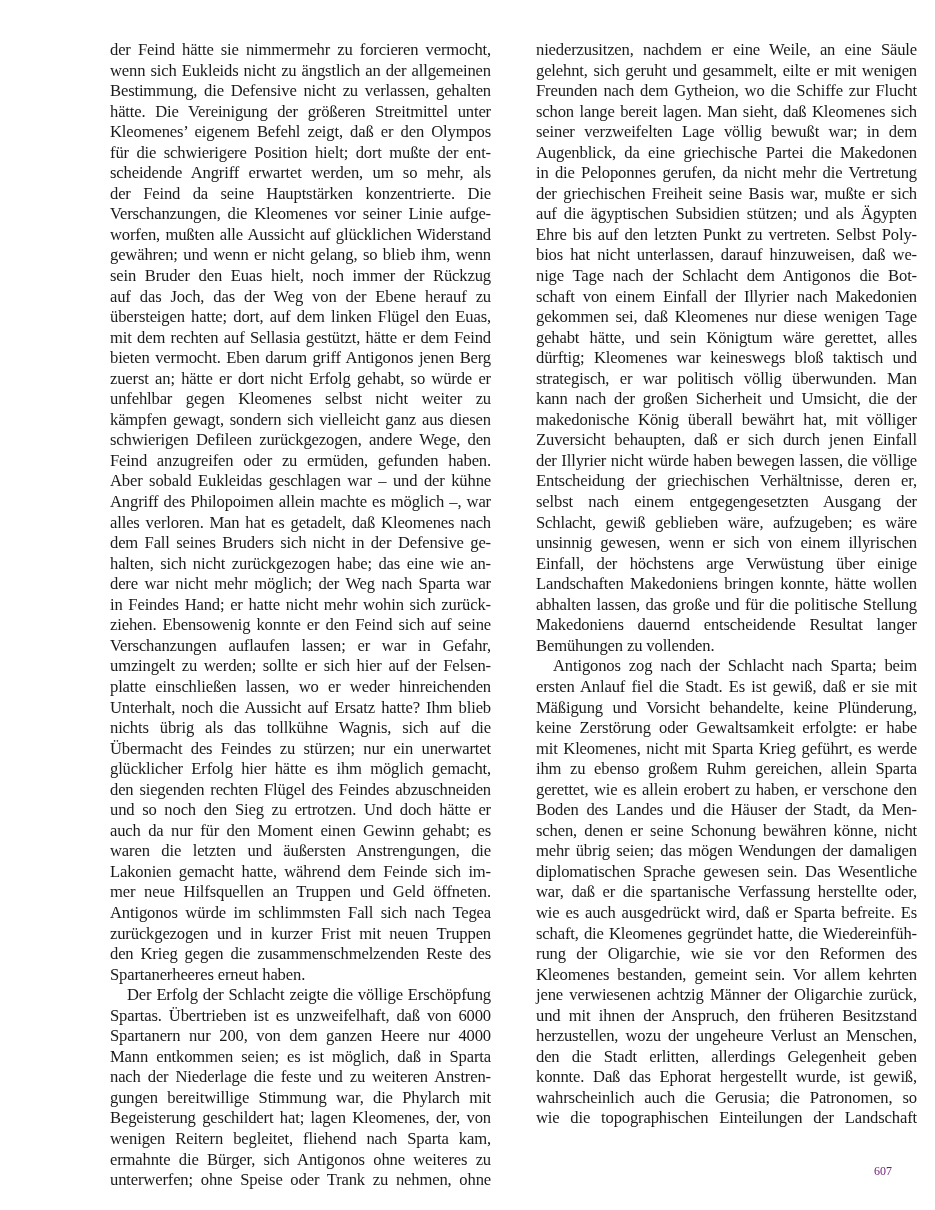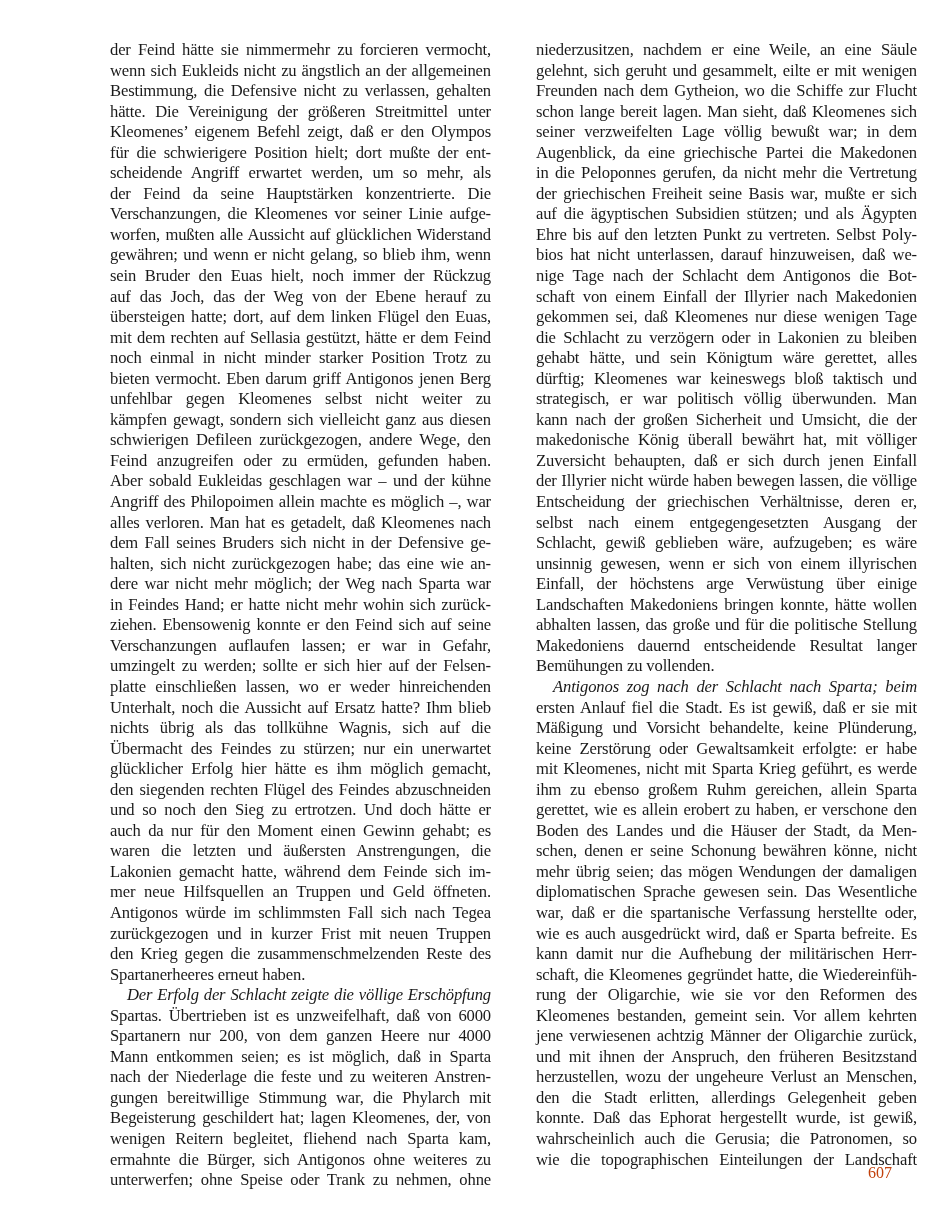--- a/index.html
+++ b/index.html
@@ -37,35 +37,34 @@
       white-space: nowrap;
       text-align: justify;
       text-align-last: justify;
       letter-spacing: -0.15px;
     }
     .line.last {
       text-align-last: left;
     }
     .line.indent {
       padding-left: 17px;
-      font-style: italic;
     }
     sup {
       font-size: 10px;
       line-height: 0;
       vertical-align: 6px;
     }
     .page-number {
       position: absolute;
       left: 862px;
       top: 1164px;
       width: 30px;
       text-align: right;
-      font-size: 16px;
-      color: #c2410c;
+      font-size: 12px;
+      color: #701a75;
     }
   </style>
 </head>
 <body>
 
 <div class="page">
   <div class="column col-left" id="col-0">
       <span class="line">der Feind hätte sie nimmermehr zu forcieren vermocht,</span>
       <span class="line">wenn sich Eukleids nicht zu ängstlich an der allgemeinen</span>
       <span class="line">Bestimmung, die Defensive nicht zu verlassen, gehalten</span>
@@ -74,22 +73,22 @@
       <span class="line">für die schwierigere Position hielt; dort mußte der ent-</span>
       <span class="line">scheidende Angriff erwartet werden, um so mehr, als</span>
       <span class="line">der Feind da seine Hauptstärken konzentrierte. Die</span>
       <span class="line">Verschanzungen, die Kleomenes vor seiner Linie aufge-</span>
       <span class="line">worfen, mußten alle Aussicht auf glücklichen Widerstand</span>
       <span class="line">gewähren; und wenn er nicht gelang, so blieb ihm, wenn</span>
       <span class="line">sein Bruder den Euas hielt, noch immer der Rückzug</span>
       <span class="line">auf das Joch, das der Weg von der Ebene herauf zu</span>
       <span class="line">übersteigen hatte; dort, auf dem linken Flügel den Euas,</span>
       <span class="line">mit dem rechten auf Sellasia gestützt, hätte er dem Feind</span>
-      <span class="line">noch einmal in nicht minder starker Position Trotz zu</span>
       <span class="line">bieten vermocht. Eben darum griff Antigonos jenen Berg</span>
+      <span class="line">zuerst an; hätte er dort nicht Erfolg gehabt, so würde er</span>
       <span class="line">unfehlbar gegen Kleomenes selbst nicht weiter zu</span>
       <span class="line">kämpfen gewagt, sondern sich vielleicht ganz aus diesen</span>
       <span class="line">schwierigen Defileen zurückgezogen, andere Wege, den</span>
       <span class="line">Feind anzugreifen oder zu ermüden, gefunden haben.</span>
       <span class="line">Aber sobald Eukleidas geschlagen war – und der kühne</span>
       <span class="line">Angriff des Philopoimen allein machte es möglich –, war</span>
       <span class="line">alles verloren. Man hat es getadelt, daß Kleomenes nach</span>
       <span class="line">dem Fall seines Bruders sich nicht in der Defensive ge-</span>
       <span class="line">halten, sich nicht zurückgezogen habe; das eine wie an-</span>
       <span class="line">dere war nicht mehr möglich; der Weg nach Sparta war</span>
@@ -131,21 +130,20 @@
       <span class="line">seiner verzweifelten Lage völlig bewußt war; in dem</span>
       <span class="line">Augenblick, da eine griechische Partei die Makedonen</span>
       <span class="line">in die Peloponnes gerufen, da nicht mehr die Vertretung</span>
       <span class="line">der griechischen Freiheit seine Basis war, mußte er sich</span>
       <span class="line">auf die ägyptischen Subsidien stützen; und als Ägypten</span>
       <span class="line">Ehre bis auf den letzten Punkt zu vertreten. Selbst Poly-</span>
       <span class="line">bios hat nicht unterlassen, darauf hinzuweisen, daß we-</span>
       <span class="line">nige Tage nach der Schlacht dem Antigonos die Bot-</span>
       <span class="line">schaft von einem Einfall der Illyrier nach Makedonien</span>
       <span class="line">gekommen sei, daß Kleomenes nur diese wenigen Tage</span>
-      <span class="line">die Schlacht zu verzögern oder in Lakonien zu bleiben</span>
       <span class="line">gehabt hätte, und sein Königtum wäre gerettet, alles</span>
       <span class="line">dürftig; Kleomenes war keineswegs bloß taktisch und</span>
       <span class="line">strategisch, er war politisch völlig überwunden. Man</span>
       <span class="line">kann nach der großen Sicherheit und Umsicht, die der</span>
       <span class="line">makedonische König überall bewährt hat, mit völliger</span>
       <span class="line">Zuversicht behaupten, daß er sich durch jenen Einfall</span>
       <span class="line">der Illyrier nicht würde haben bewegen lassen, die völlige</span>
       <span class="line">Entscheidung der griechischen Verhältnisse, deren er,</span>
       <span class="line">selbst nach einem entgegengesetzten Ausgang der</span>
       <span class="line">Schlacht, gewiß geblieben wäre, aufzugeben; es wäre</span>
@@ -161,21 +159,20 @@
       <span class="line">keine Zerstörung oder Gewaltsamkeit erfolgte: er habe</span>
       <span class="line">mit Kleomenes, nicht mit Sparta Krieg geführt, es werde</span>
       <span class="line">ihm zu ebenso großem Ruhm gereichen, allein Sparta</span>
       <span class="line">gerettet, wie es allein erobert zu haben, er verschone den</span>
       <span class="line">Boden des Landes und die Häuser der Stadt, da Men-</span>
       <span class="line">schen, denen er seine Schonung bewähren könne, nicht</span>
       <span class="line">mehr übrig seien; das mögen Wendungen der damaligen</span>
       <span class="line">diplomatischen Sprache gewesen sein. Das Wesentliche</span>
       <span class="line">war, daß er die spartanische Verfassung herstellte oder,</span>
       <span class="line">wie es auch ausgedrückt wird, daß er Sparta befreite. Es</span>
-      <span class="line">kann damit nur die Aufhebung der militärischen Herr-</span>
       <span class="line">schaft, die Kleomenes gegründet hatte, die Wiedereinfüh-</span>
       <span class="line">rung der Oligarchie, wie sie vor den Reformen des</span>
       <span class="line">Kleomenes bestanden, gemeint sein. Vor allem kehrten</span>
       <span class="line">jene verwiesenen achtzig Männer der Oligarchie zurück,</span>
       <span class="line">und mit ihnen der Anspruch, den früheren Besitzstand</span>
       <span class="line">herzustellen, wozu der ungeheure Verlust an Menschen,</span>
       <span class="line">den die Stadt erlitten, allerdings Gelegenheit geben</span>
       <span class="line">konnte. Daß das Ephorat hergestellt wurde, ist gewiß,</span>
       <span class="line">wahrscheinlich auch die Gerusia; die Patronomen, so</span>
       <span class="line">wie die topographischen Einteilungen der Landschaft</span>

